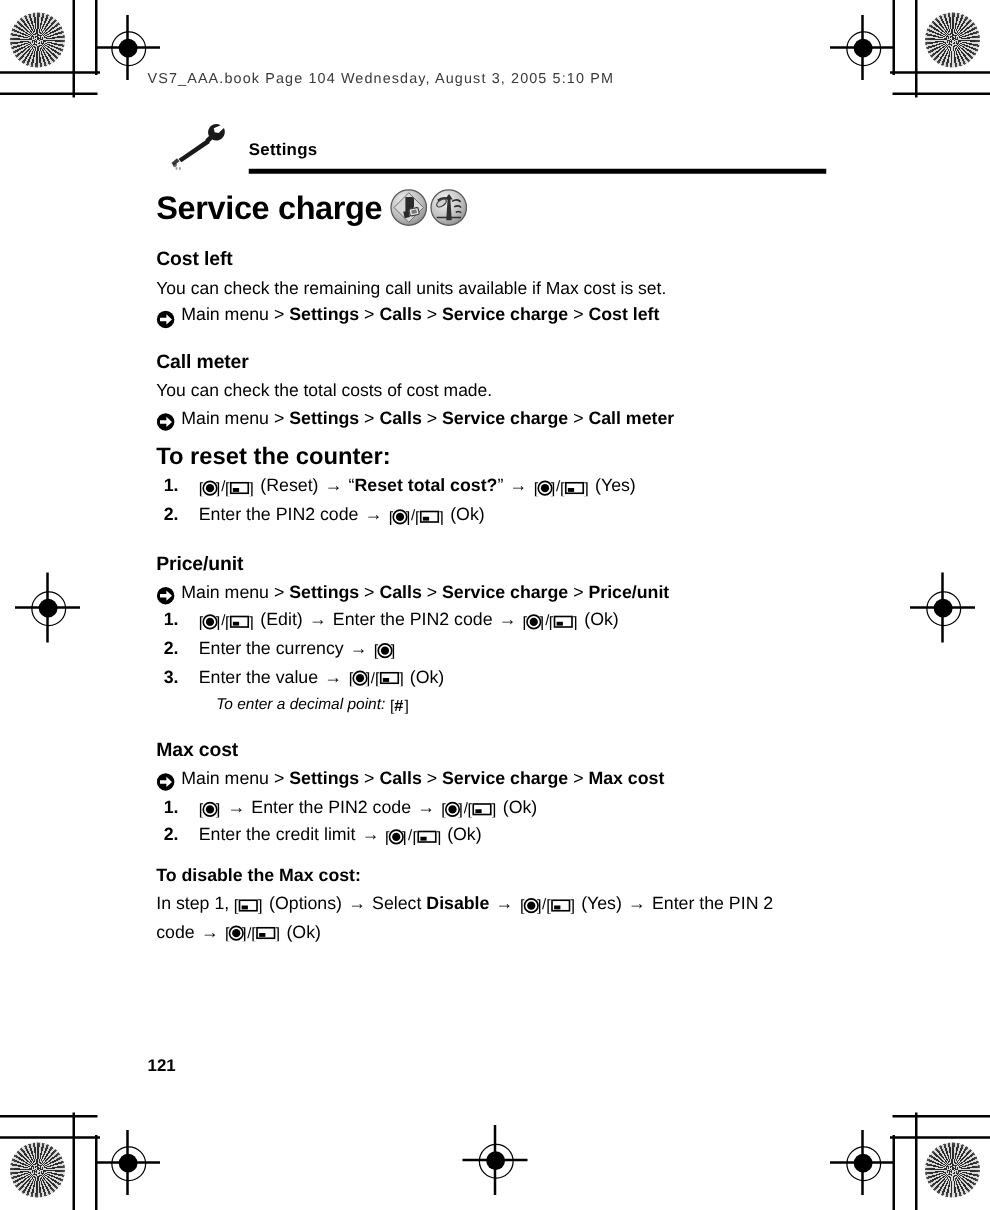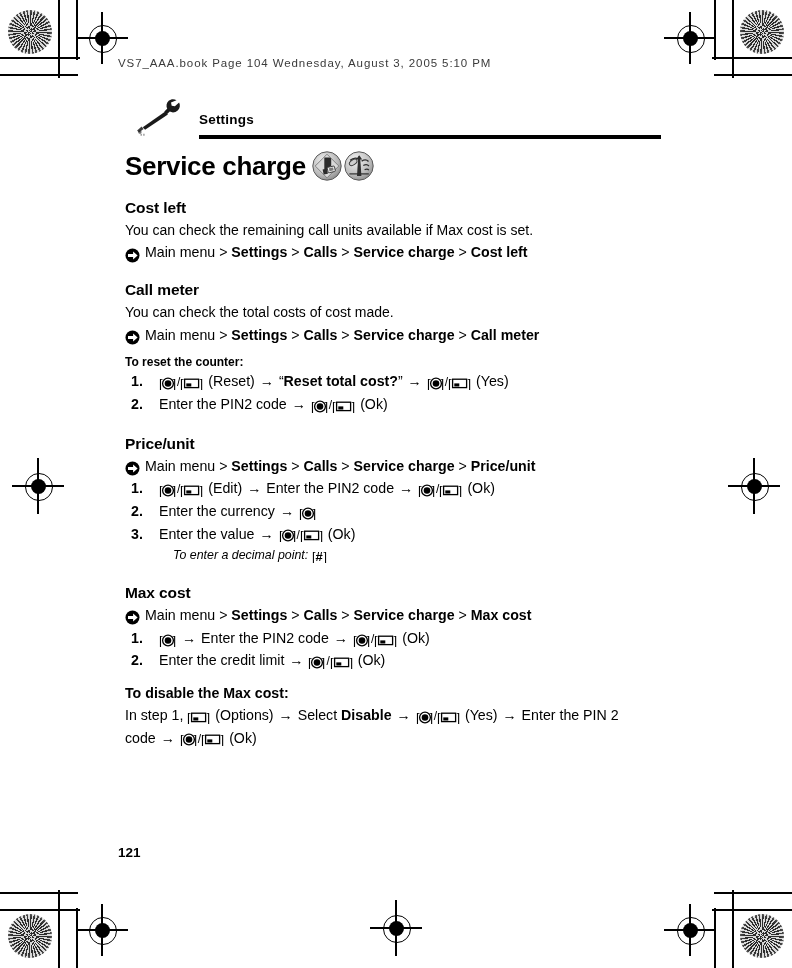--- a/index.html
+++ b/index.html
@@ -146,21 +146,21 @@
     width: 15px;
     height: 15px;
     margin-right: 5px;
     position: relative;
     top: 2px;
   }
   .navline b { font-weight: bold; }
 
   p.lead-bold {
     margin: 10px 0 2px 0;
-    font-size: 12px;
+    font-size: 19px;
     font-weight: bold;
   }
 
   ol.steps {
     margin: 1px 0 0 0;
     padding: 0;
     list-style: none;
   }
   ol.steps > li {
     position: relative;

